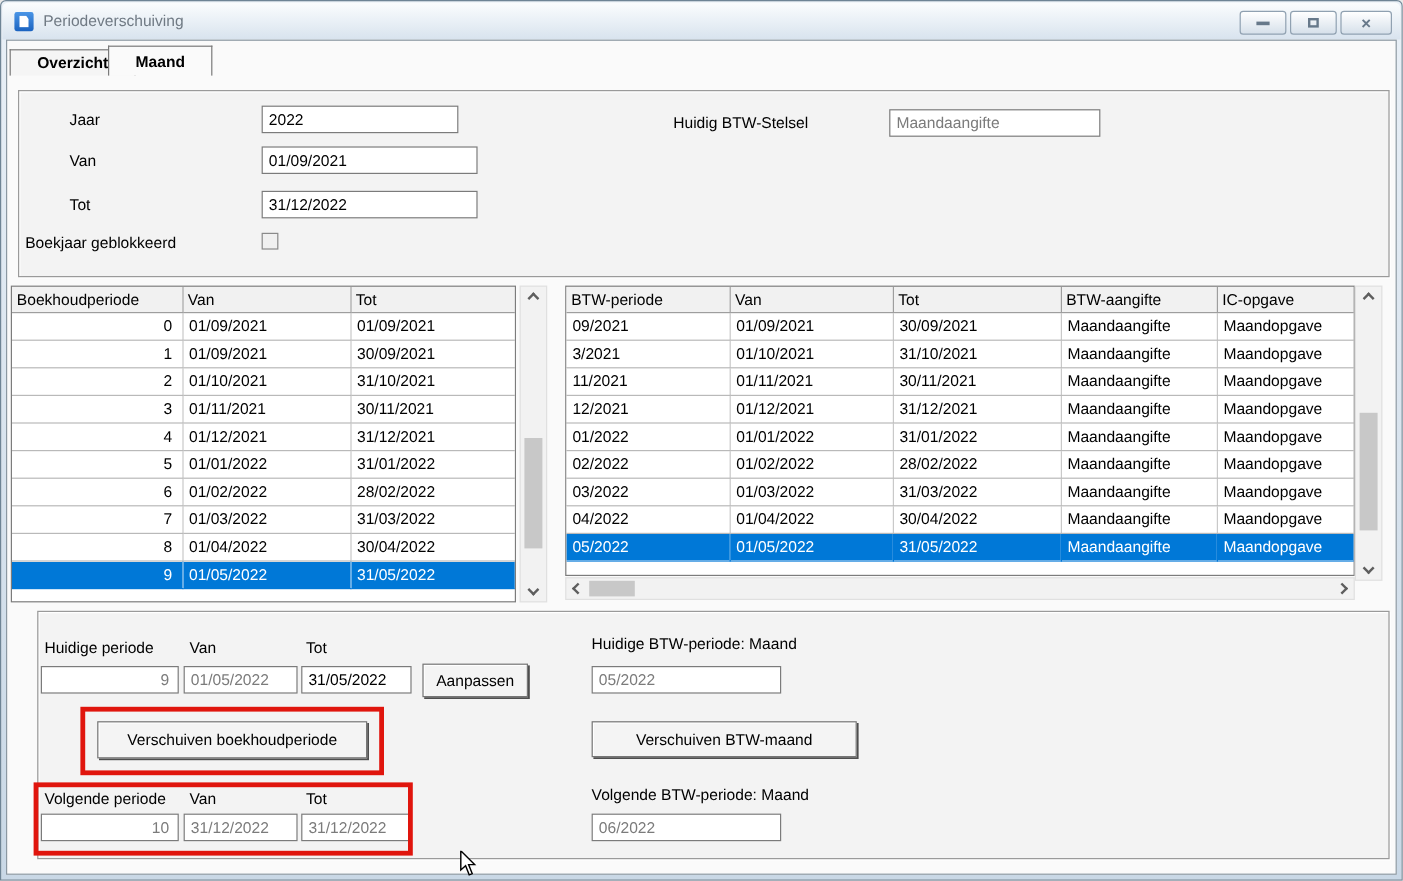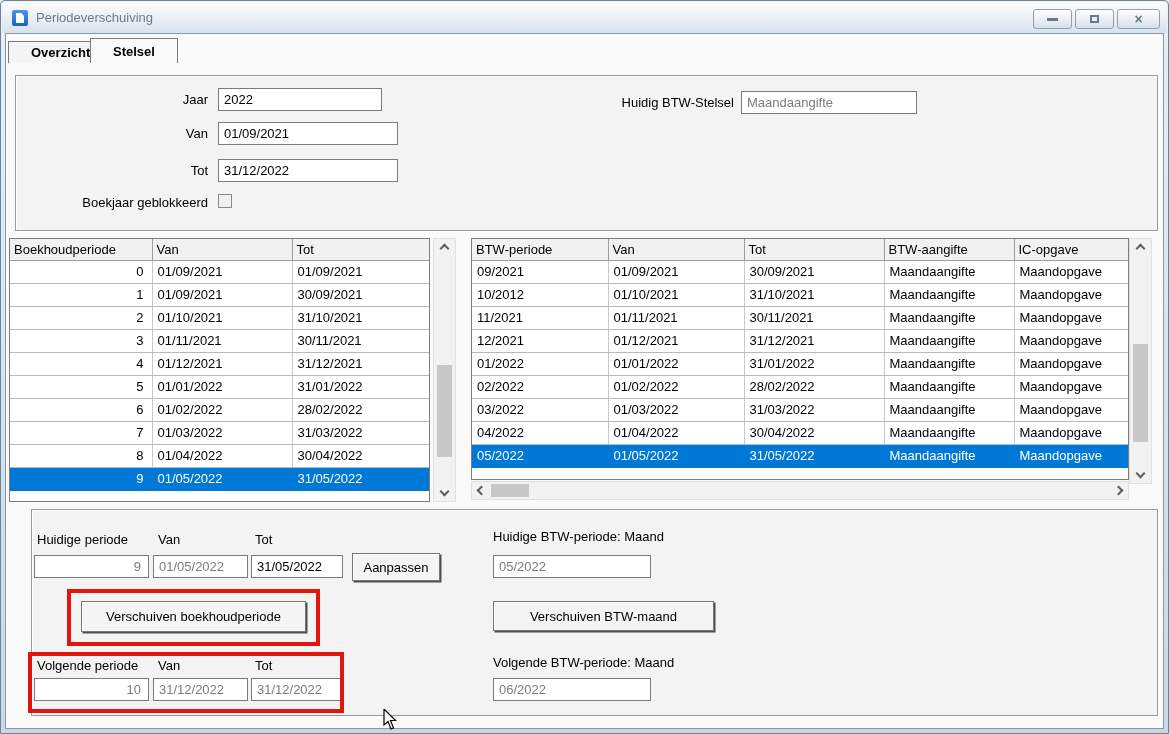--- a/index.html
+++ b/index.html
@@ -28,21 +28,21 @@
   .tab{position:absolute;border:1px solid #7a7a7a;border-bottom:none;background:#f5f5f5;
     font-weight:bold;display:flex;align-items:center;padding:0 22px;}
   .tab-overzicht{left:7px;top:40px;height:22px;}
   .tab-detail{left:89px;top:37px;height:25px;background:#fafafa;z-index:2;}
   
   .panel{position:absolute;background:#f3f3f3;border:1px solid #9a9a9a;box-shadow:inset 1px 1px 0 #ffffff,1px 1px 0 #ffffff;}
   .form-panel{left:14px;top:74px;width:1143px;height:156px;}
   .bottom-panel{left:30px;top:508px;width:1127px;height:207px;}
   
   .lbl{position:absolute;height:16px;line-height:16px;white-space:nowrap;}
-  .lbl-r{text-align:right;}
+  .lbl-r{}
   .field{position:absolute;height:23px;background:#fff;border:1px solid #7b7b7b;
     padding:2px 5px;line-height:17px;white-space:nowrap;overflow:hidden;}
   .field.disabled{color:#7b7b7b;}
   .field.num{text-align:right;padding-right:7px;}
   .checkbox{position:absolute;width:14px;height:14px;background:#f0f0f0;border:1px solid #8a8a8a;}
   
   .btn{position:absolute;background:#f4f4f4;border:1px solid #767676;
     box-shadow:inset 1px 1px 0 #ffffff,1.5px 1.5px 0 #4e4e4e;
     display:flex;align-items:center;justify-content:center;font-size:13px;cursor:default;}
   
@@ -105,21 +105,21 @@
         <span class="sq-max"></span>
       </div>
     <div class="win-btn btn-close">
         <span>×</span>
       </div>
   </div>
 
   <div class="client"></div>
 
   <div class="tab tab-overzicht">Overzicht</div>
-  <div class="tab tab-detail">Stelsel</div>
+  <div class="tab tab-detail">Maand</div>
 
   <div class="panel form-panel"></div>
   <div class="lbl lbl-r" style="left:57px;top:91px;width:150px;">Jaar</div>
   <div class="field" style="left:217px;top:87px;width:164px;">2022</div>
   <div class="lbl lbl-r" style="left:57px;top:125px;width:150px;">Van</div>
   <div class="field" style="left:217px;top:121px;width:180px;">01/09/2021</div>
   <div class="lbl lbl-r" style="left:57px;top:162px;width:150px;">Tot</div>
   <div class="field" style="left:217px;top:158px;width:180px;">31/12/2022</div>
   <div class="lbl lbl-r" style="left:20px;top:194px;width:187px;">Boekjaar geblokkeerd</div>
   <div class="checkbox" style="left:217px;top:193px;"></div>
@@ -215,21 +215,21 @@
         </thead>
       <tbody>
           <tr>
             <td>09/2021</td>
             <td>01/09/2021</td>
             <td>30/09/2021</td>
             <td>Maandaangifte</td>
             <td>Maandopgave</td>
           </tr>
           <tr>
-            <td>10/2012</td>
+            <td>3/2021</td>
             <td>01/10/2021</td>
             <td>31/10/2021</td>
             <td>Maandaangifte</td>
             <td>Maandopgave</td>
           </tr>
           <tr>
             <td>11/2021</td>
             <td>01/11/2021</td>
             <td>30/11/2021</td>
             <td>Maandaangifte</td>

